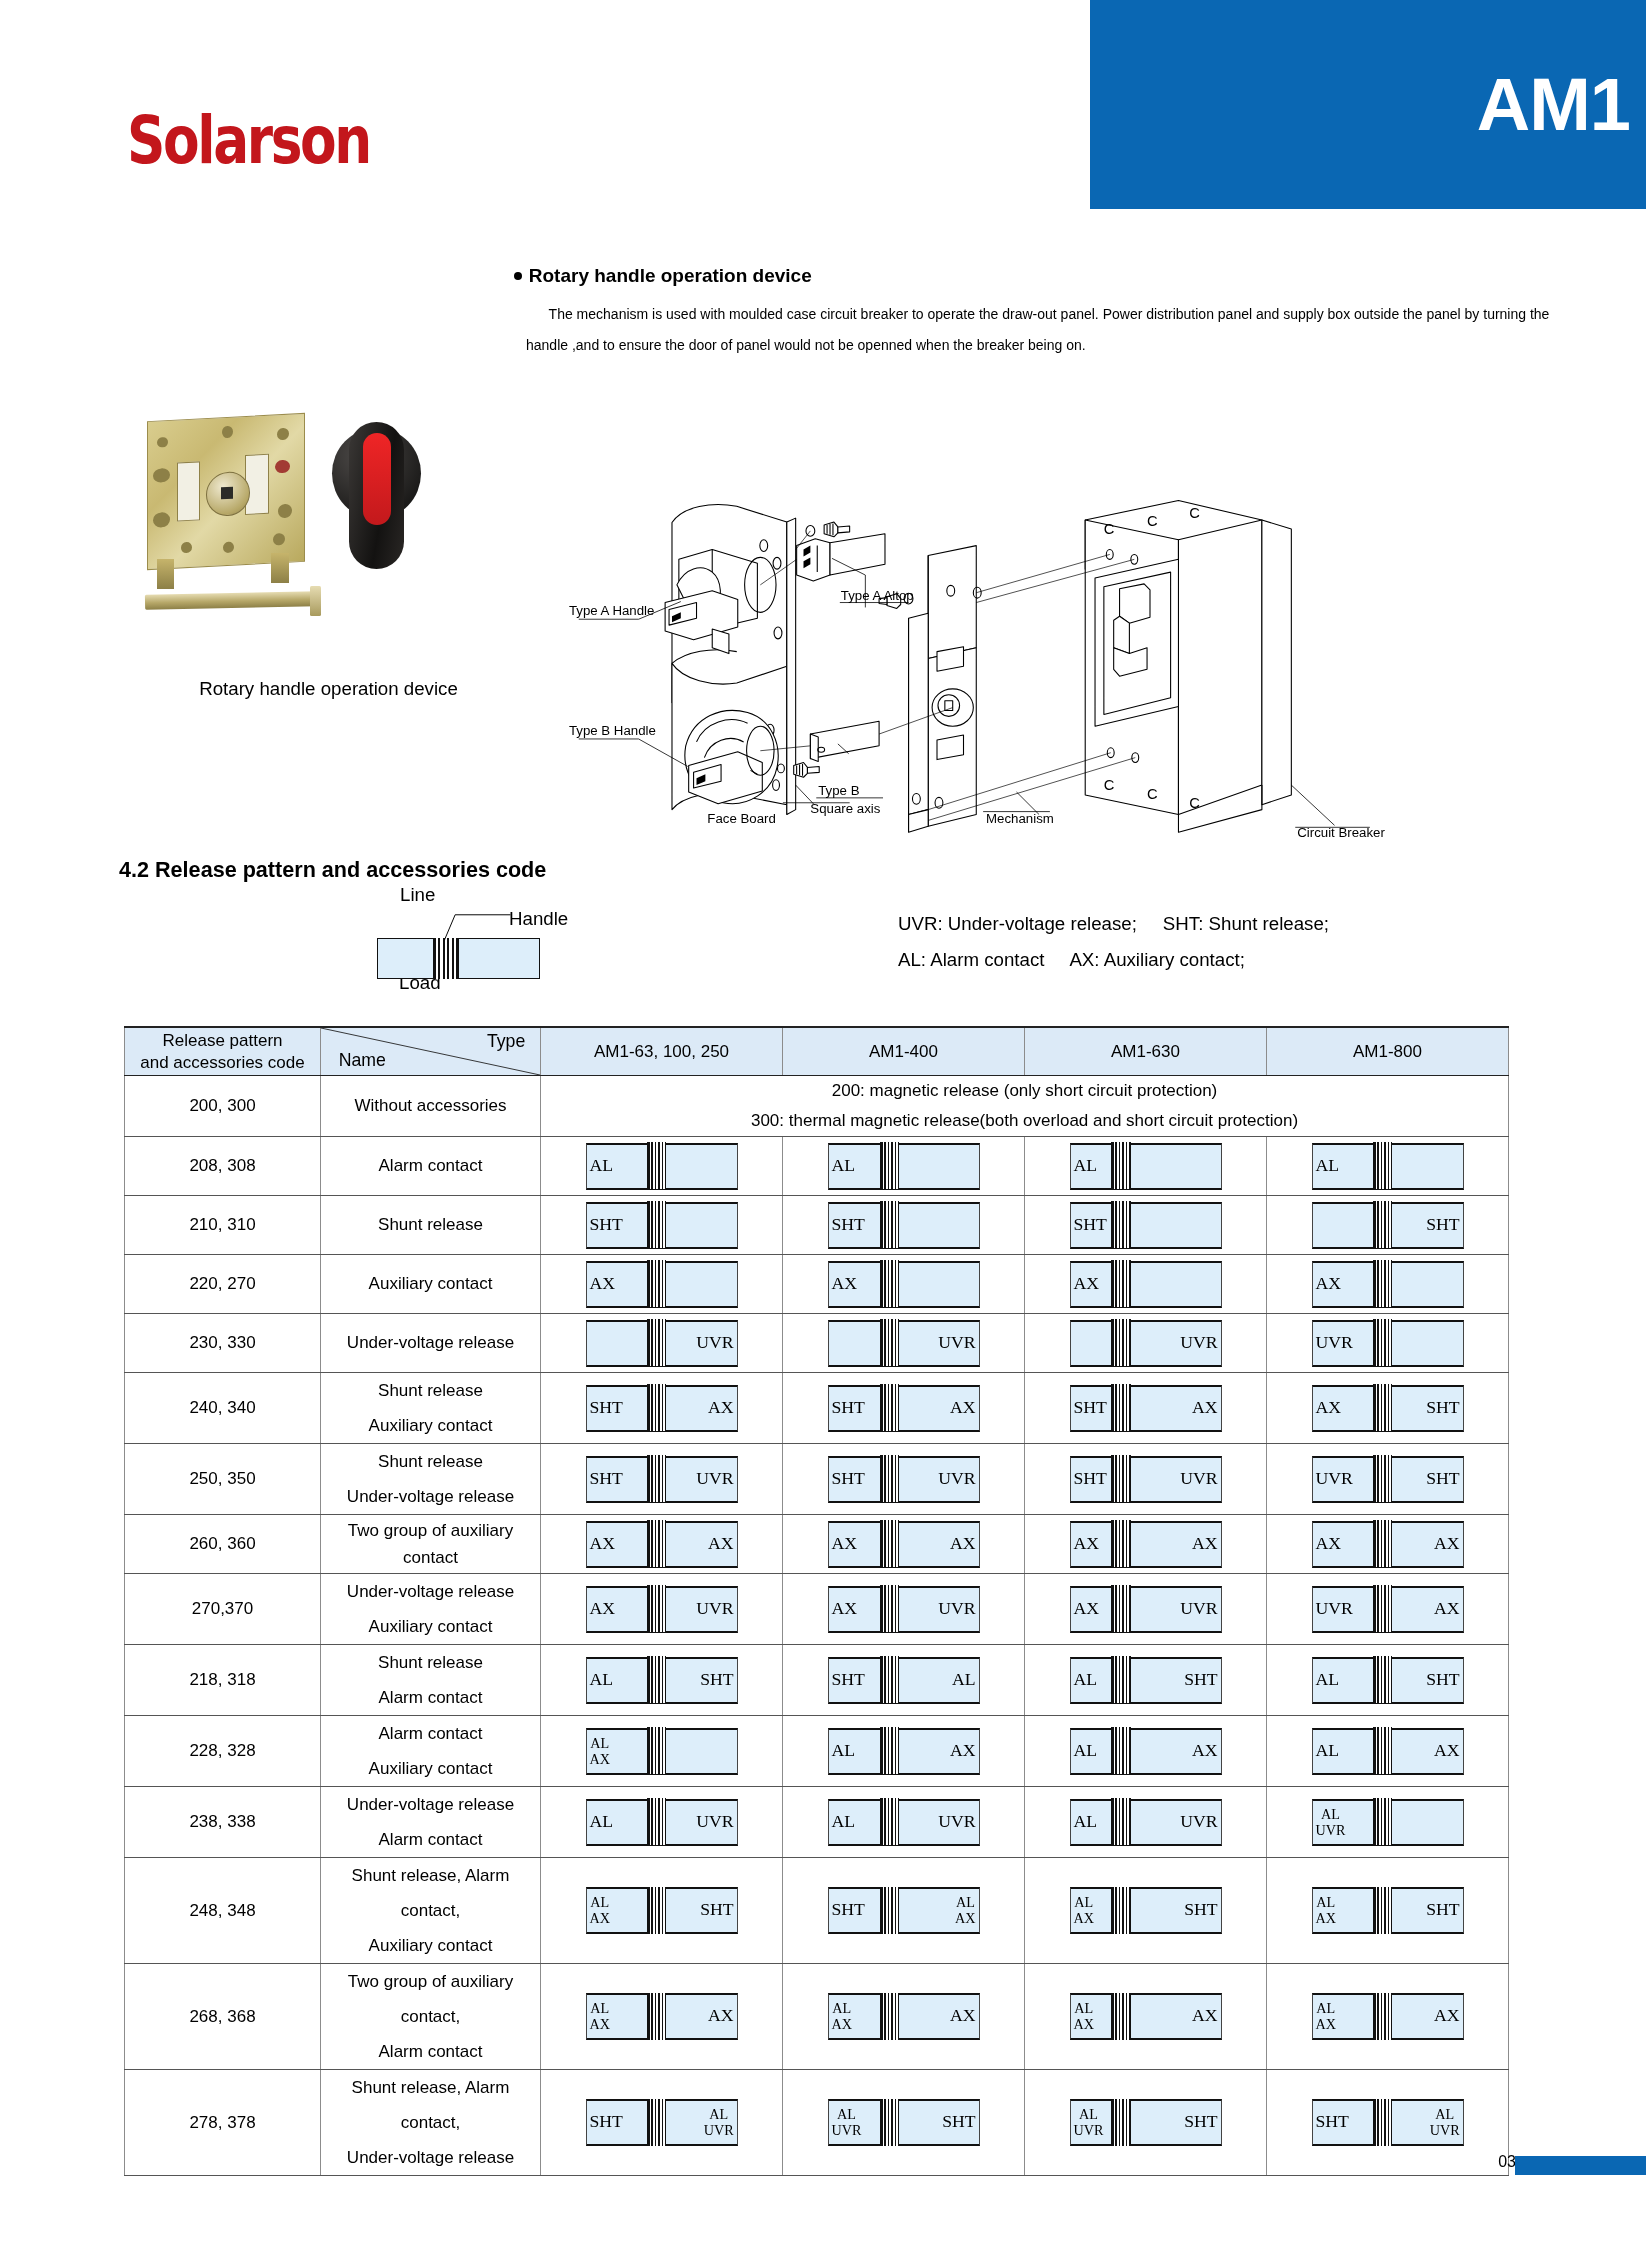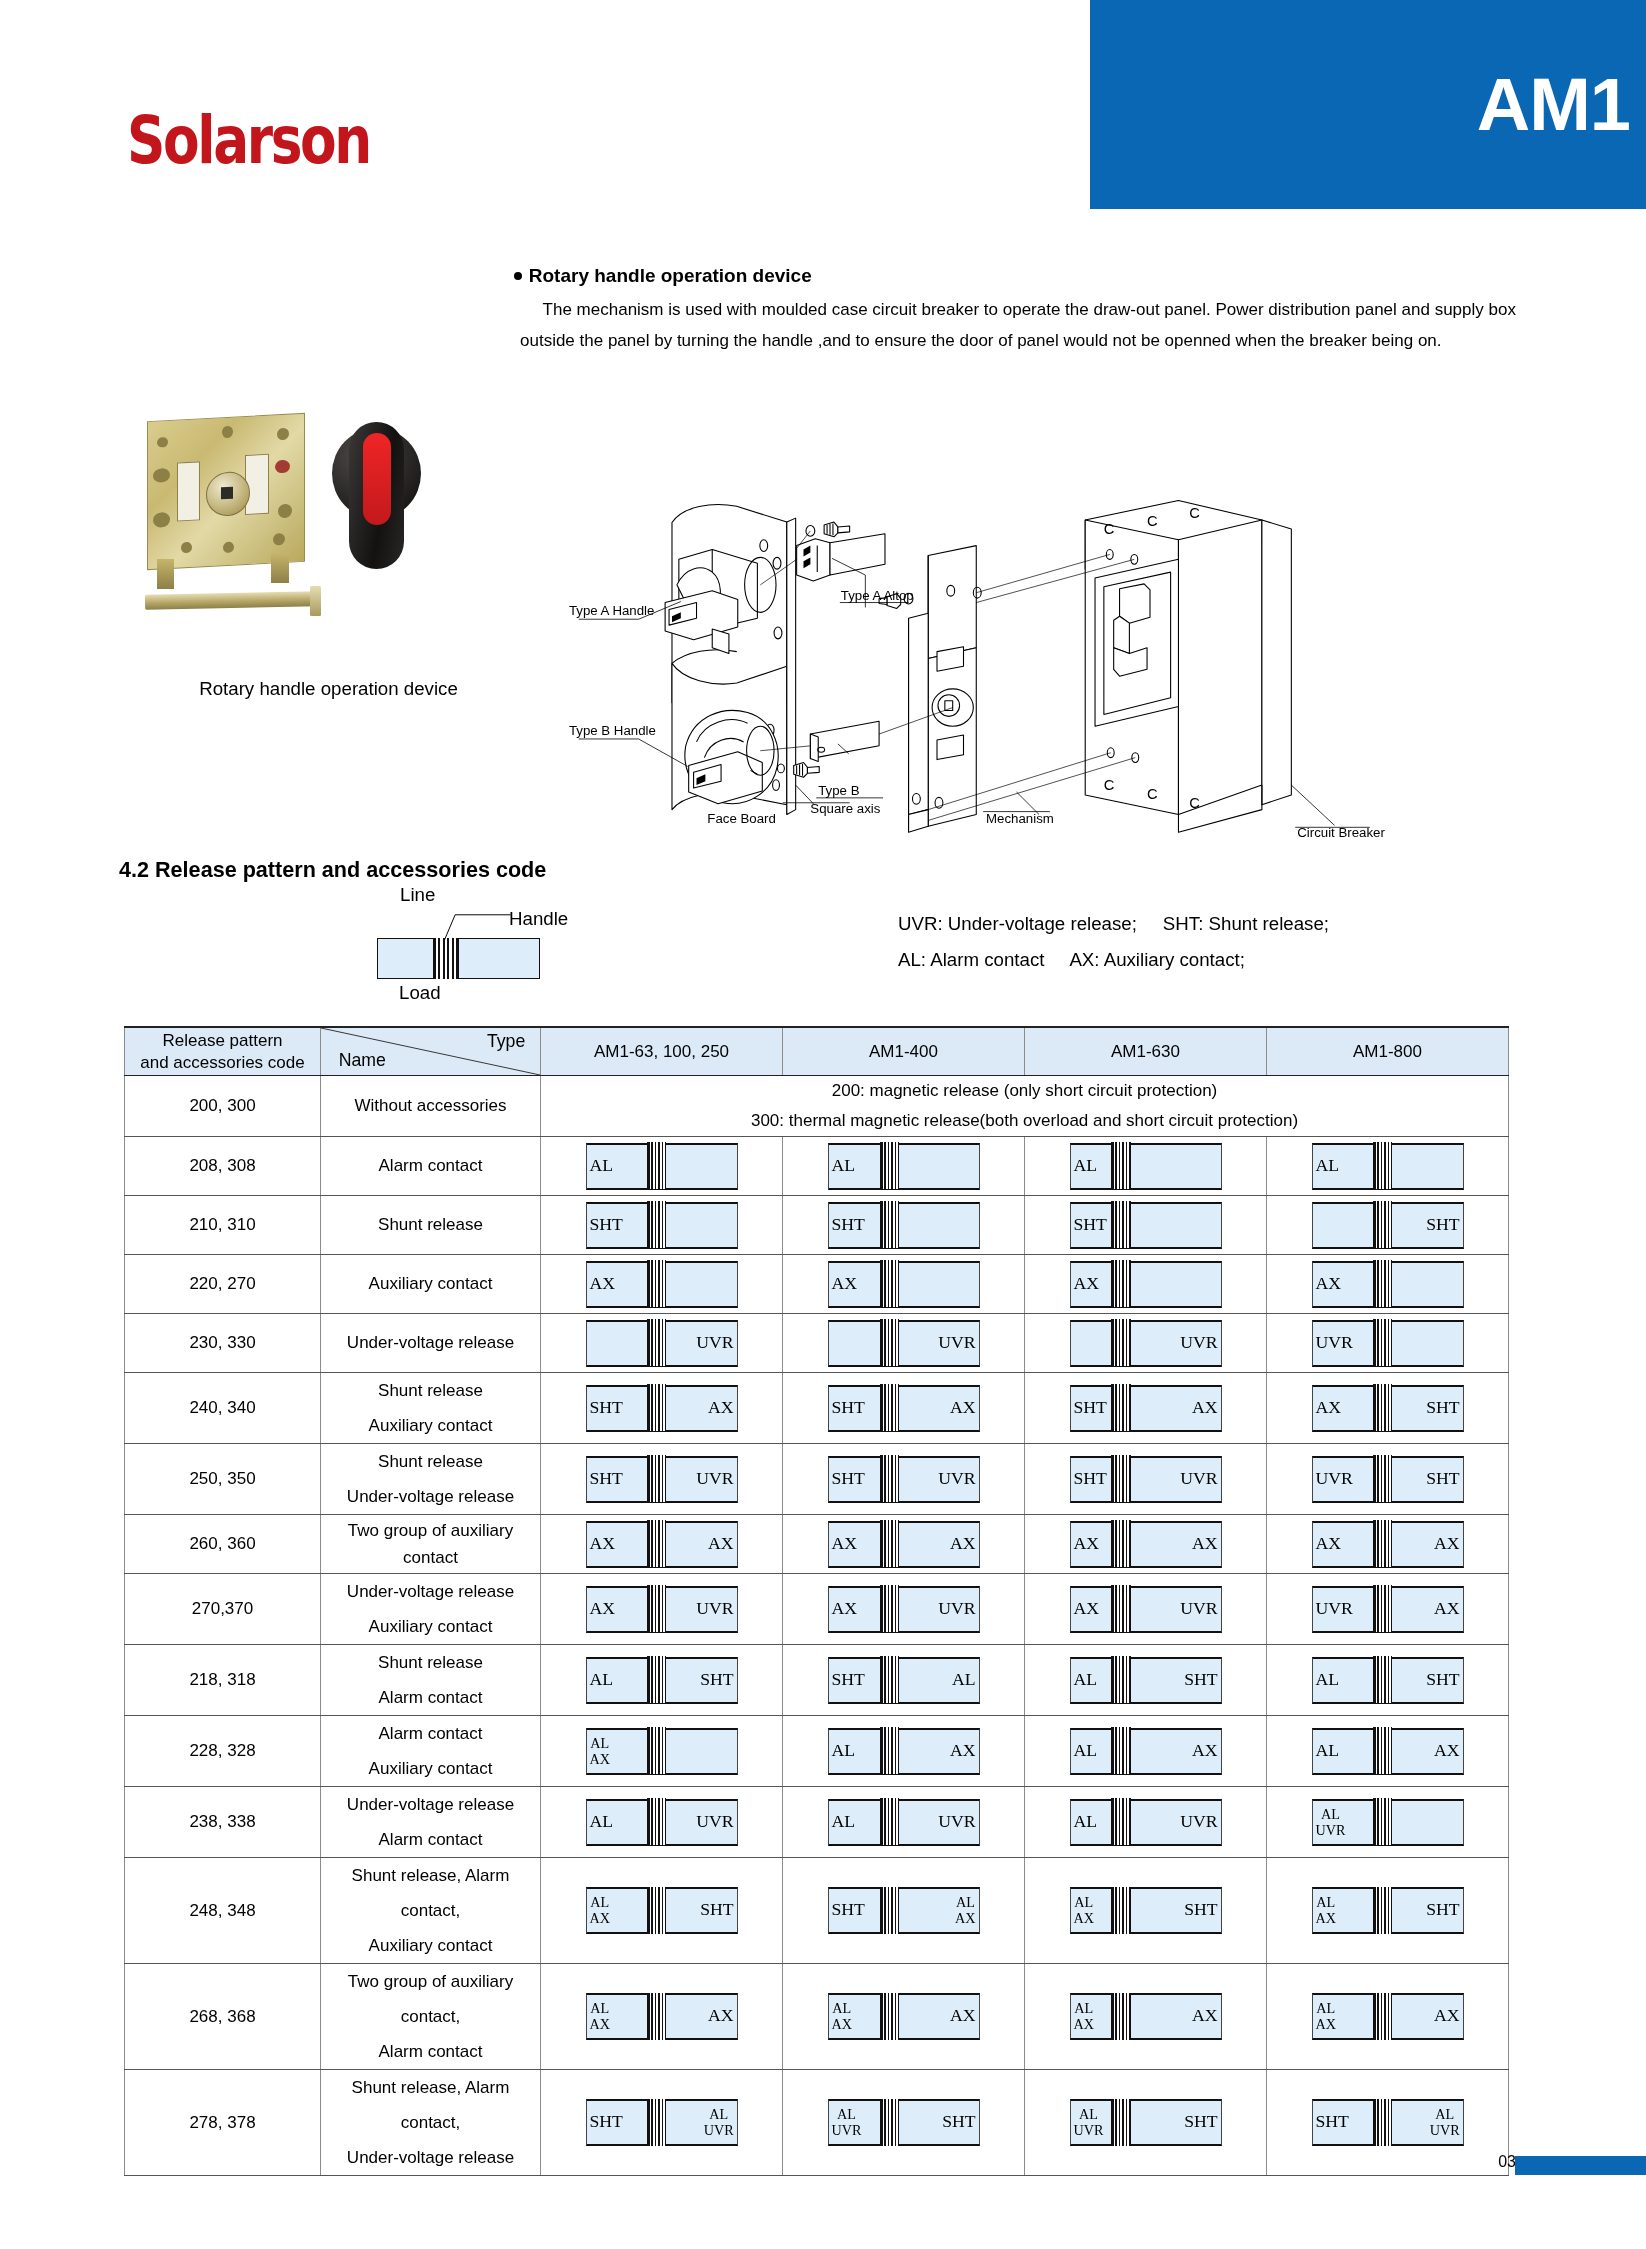--- a/index.html
+++ b/index.html
@@ -34,21 +34,21 @@
     position:absolute;left:514px;top:265px;width:1051px;
   }
   #intro-title{
     font-size:19px;font-weight:bold;margin:0 0 6.9px 0;
     display:flex;align-items:center;gap:6.9px;
   }
   .bullet-dot{
     width:7.9px;height:7.9px;border-radius:50%;background:#000;display:inline-block;
   }
   .intro-para{
-    font-size:17px;line-height:31px;margin:6px;text-indent:22.6px;
+    font-size:14px;line-height:31px;margin:12px;text-indent:22.6px;
   }
   .intro-para.p2{text-indent:24.5px;}
   
   #photo-block{position:absolute;left:137px;top:403px;width:373px;}
   #photo-canvas{position:relative;width:363px;height:255px;}
   .ph-plate{
     position:absolute;left:9.8px;top:13.7px;width:156px;height:147px;
     background:linear-gradient(135deg,#d9cd8e 0%,#c9b972 30%,#e2d9a6 55%,#b9a95e 100%);
     border:1px solid #9b8c4c;transform:skewY(-3deg);
   }
@@ -93,21 +93,21 @@
   #exploded svg{display:block;}
   .dlab{font-family:"Liberation Sans", sans-serif;font-size:27px;fill:#000;}
   
   #sec42{
     position:absolute;left:119px;top:857px;font-size:21.6px;font-weight:bold;
   }
   
   #legend-diagram{position:absolute;left:346px;top:884px;width:314px;height:133px;}
   #lg-line{position:absolute;left:54px;top:0px;font-size:18.7px;}
   #lg-handle{position:absolute;left:163px;top:23.6px;font-size:18.7px;}
-  #lg-load{position:absolute;left:53px;top:98px;font-size:18.7px;}
+  #lg-load{position:absolute;left:53px;top:88px;font-size:18.7px;}
   #lg-box{
     position:absolute;left:31px;top:54px;width:163px;height:41px;
     background:#ddeefa;border:1.5px solid #111;box-sizing:border-box;
   }
   #lg-handle-strip{
     position:absolute;left:87px;top:54px;width:26px;height:41px;box-sizing:border-box;
     background:repeating-linear-gradient(90deg,#111 0px,#111 2px,#fff 2px,#fff 4.4px);
     border-left:1.5px solid #111;border-right:1.5px solid #111;
   }
   #lg-leader{position:absolute;left:93px;top:23.6px;width:74px;height:33px;}

